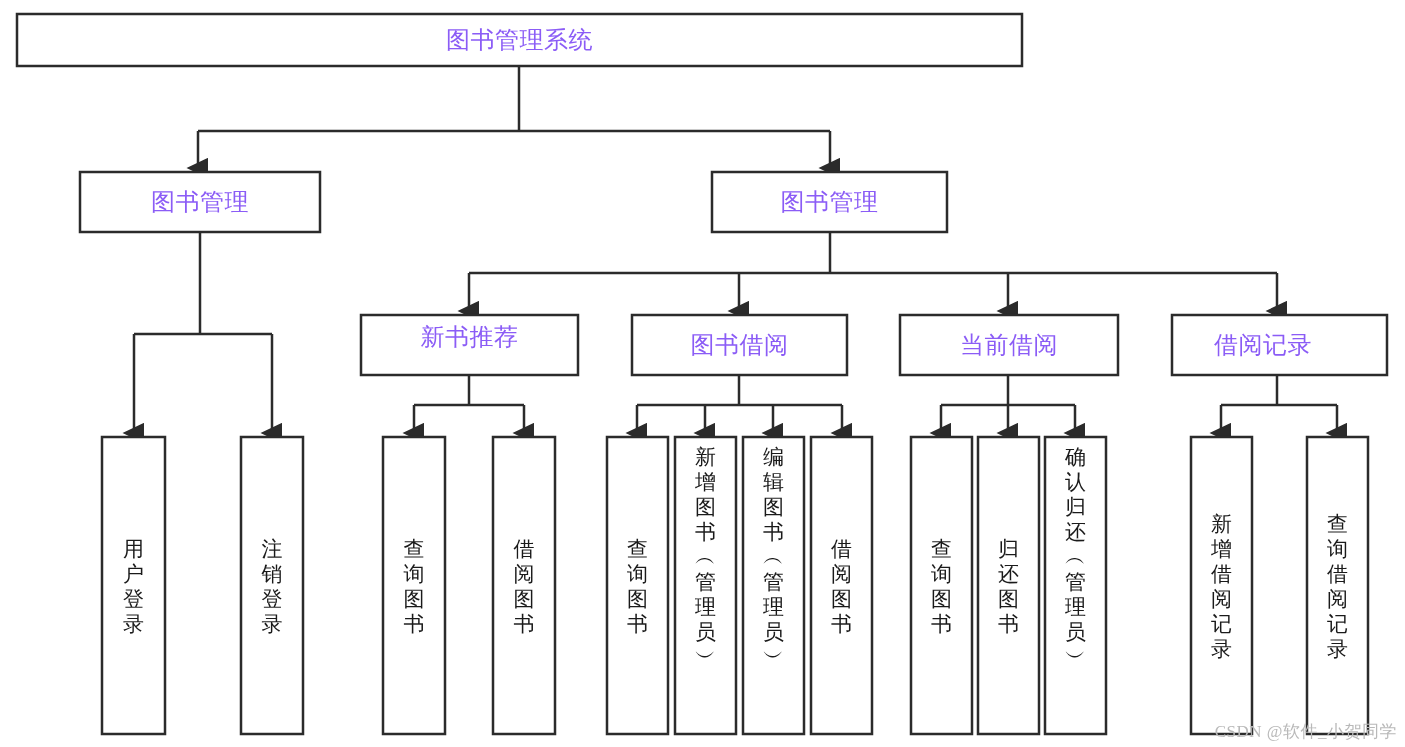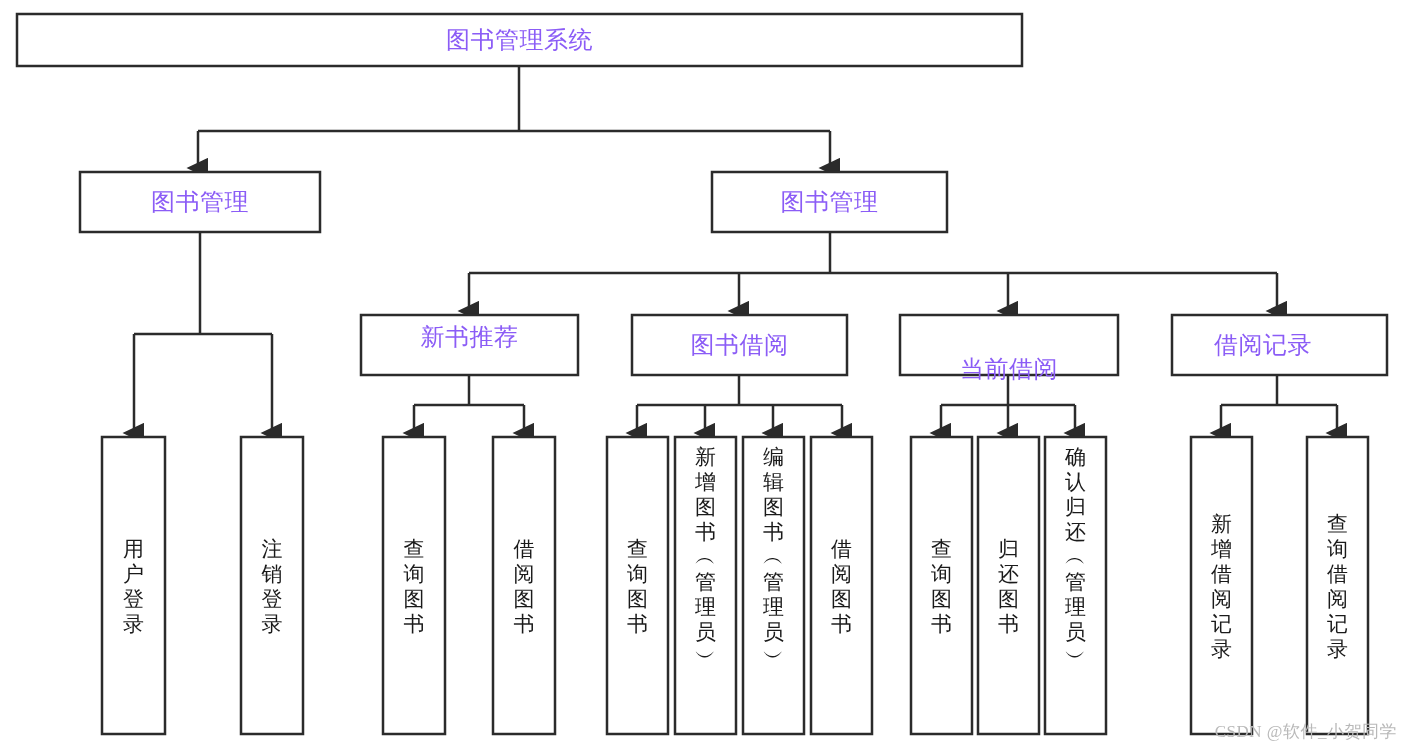--- a/index.html
+++ b/index.html
@@ -158,21 +158,21 @@
     <rect class="node-box" x="1307" y="437" width="61" height="297"></rect>
   </svg>
 
   <div class="h-label-wrap" style="left:17px; top:14px; width:1005px; height:52px;">图书管理系统</div>
 
   <div class="h-label-wrap" style="left:80px; top:172px; width:240px; height:60px;">图书管理</div>
   <div class="h-label-wrap" style="left:712px; top:172px; width:235px; height:60px;font-family:Liberation Mono, monospace;">图书管理</div>
 
   <div class="h-label-wrap" style="left:361px; top:315px; width:217px; height:44px;">新书推荐</div>
   <div class="h-label-wrap" style="left:632px; top:315px; width:215px; height:60px;">图书借阅</div>
-  <div class="h-label-wrap" style="left:900px; top:315px; width:218px; height:60px;margin-top:24px;">当前借阅</div>
+  <div class="h-label-wrap" style="left:900px; top:315px; width:218px; height:60px;">当前借阅</div>
   <div class="h-label-wrap" style="left:1172px; top:315px; width:182px; height:60px;text-align:center;">借阅记录</div>
 
   <div class="vert-label-wrap centered" style="left:102px; top:437px; width:63px; height:297px;">
       <span class="vert-char">用</span>
       <span class="vert-char">户</span>
       <span class="vert-char">登</span>
       <span class="vert-char">录</span>
     </div>
   <div class="vert-label-wrap centered" style="left:241px; top:437px; width:62px; height:297px;">
       <span class="vert-char">注</span>

